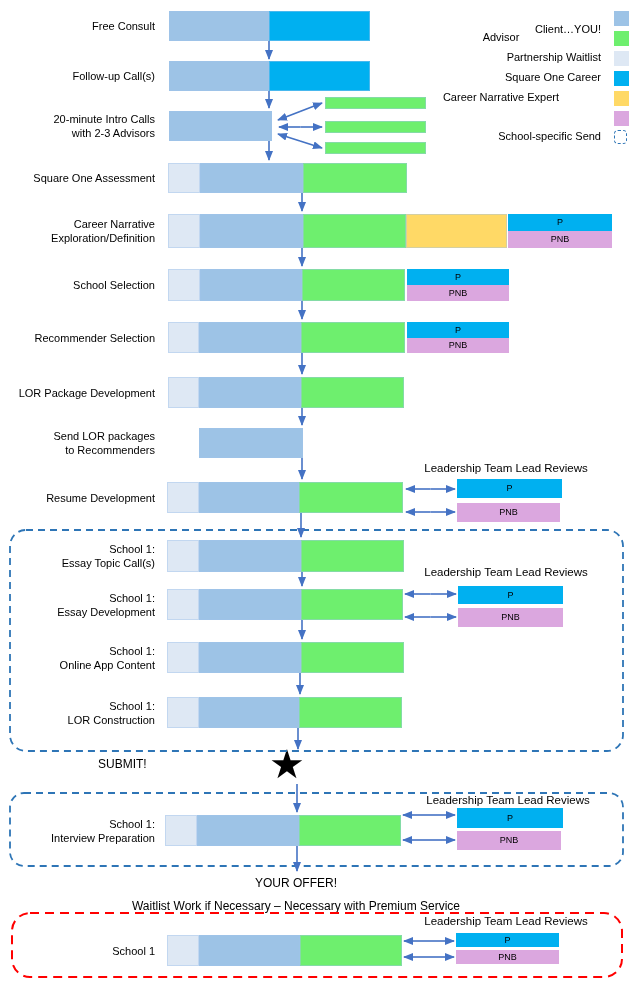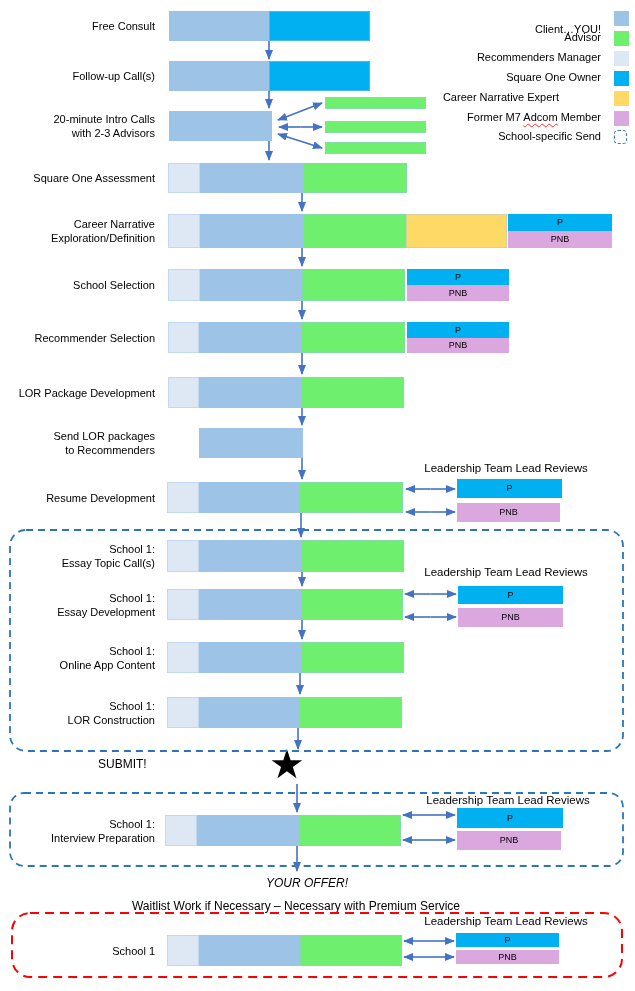--- a/index.html
+++ b/index.html
@@ -46,21 +46,21 @@
     border-radius:4px;
     width:13px;height:14px;
   }
   .rev-title{
     font-size:11.5px;line-height:13px;white-space:nowrap;
     transform:translateX(-50%);
   }
   .cap{font-size:12px;line-height:14px;white-space:nowrap;}
   .cap-submit{left:98px;top:757px;}
   .cap-interview{left:98px;top:779px;}
-  .cap-offer{left:307px;top:876px;transform:translateX(-50%);font-style:italic;}
+  .cap-offer{left:296px;top:876px;transform:translateX(-50%);}
   .cap-waitlist{left:296px;top:899px;transform:translateX(-50%);}
   .star{
     left:287px;top:766px;
     transform:translate(-50%,-54%);
     font-size:40px;line-height:1;color:#000;
   }
   .wavy{
     text-decoration:underline;
     text-decoration-style:wavy;
     text-decoration-color:#ff2b2b;
@@ -72,29 +72,28 @@
 </head>
 <body>
 
 <div id="diagram" style="width: 635px; height: 991px;">
   <div class="abs cap cap-submit">SUBMIT!</div>
   <div class="abs cap cap-offer">YOUR OFFER!</div>
   <div class="abs cap cap-waitlist">Waitlist Work if Necessary – Necessary with Premium Service</div>
   <div class="abs star">★</div>
 <div class="abs legend-label" style="top: 22px;">Client…YOU!</div>
     <div class="abs legend-chip" style="top: 11px; background: rgb(157, 195, 230);"></div>
-    <div class="abs legend-label" style="top: 30px;">Advisor</div>
+    <div class="abs legend-label" style="top: 30px; text-align: center;">Advisor</div>
     <div class="abs legend-chip" style="top: 31px; background: rgb(110, 239, 110);"></div>
-    <div class="abs legend-label" style="top: 50px;">Recommenders Manager</div>
+    <div class="abs legend-label" style="top: 50px;">Partnership Waitlist</div>
     <div class="abs legend-chip" style="top: 51px; background: rgb(222, 232, 244);"></div>
-    <div class="abs legend-label" style="top: 70px;">Square One Owner</div>
+    <div class="abs legend-label" style="top: 70px;">Square One Career</div>
     <div class="abs legend-chip" style="top: 71px; background: rgb(0, 176, 240);"></div>
     <div class="abs legend-label" style="top: 90px; text-align: center;">Career Narrative Expert</div>
     <div class="abs legend-chip" style="top: 91px; background: rgb(255, 217, 102);"></div>
-    <div class="abs legend-label" style="top: 110px;">Former M7 <span class="wavy">Adcom</span> Member</div>
     <div class="abs legend-chip" style="top: 111px; background: rgb(219, 167, 223);"></div>
     <div class="abs legend-label" style="top: 129px;">School-specific Send</div>
     <div class="abs legend-chip dashed" style="top: 130px;"></div>
     <div class="abs row-label" style="top: 19px;">
       <div>Free Consult</div>
     </div>
     <div class="abs seg" style="left: 169px; top: 11px; width: 100px; height: 30px; background: rgb(157, 195, 230);"></div>
     <div class="abs seg" style="left: 269px; top: 11px; width: 101px; height: 30px; background: rgb(0, 176, 240);"></div>
     <div class="abs row-label" style="top: 69px;">
       <div>Follow-up Call(s)</div>

